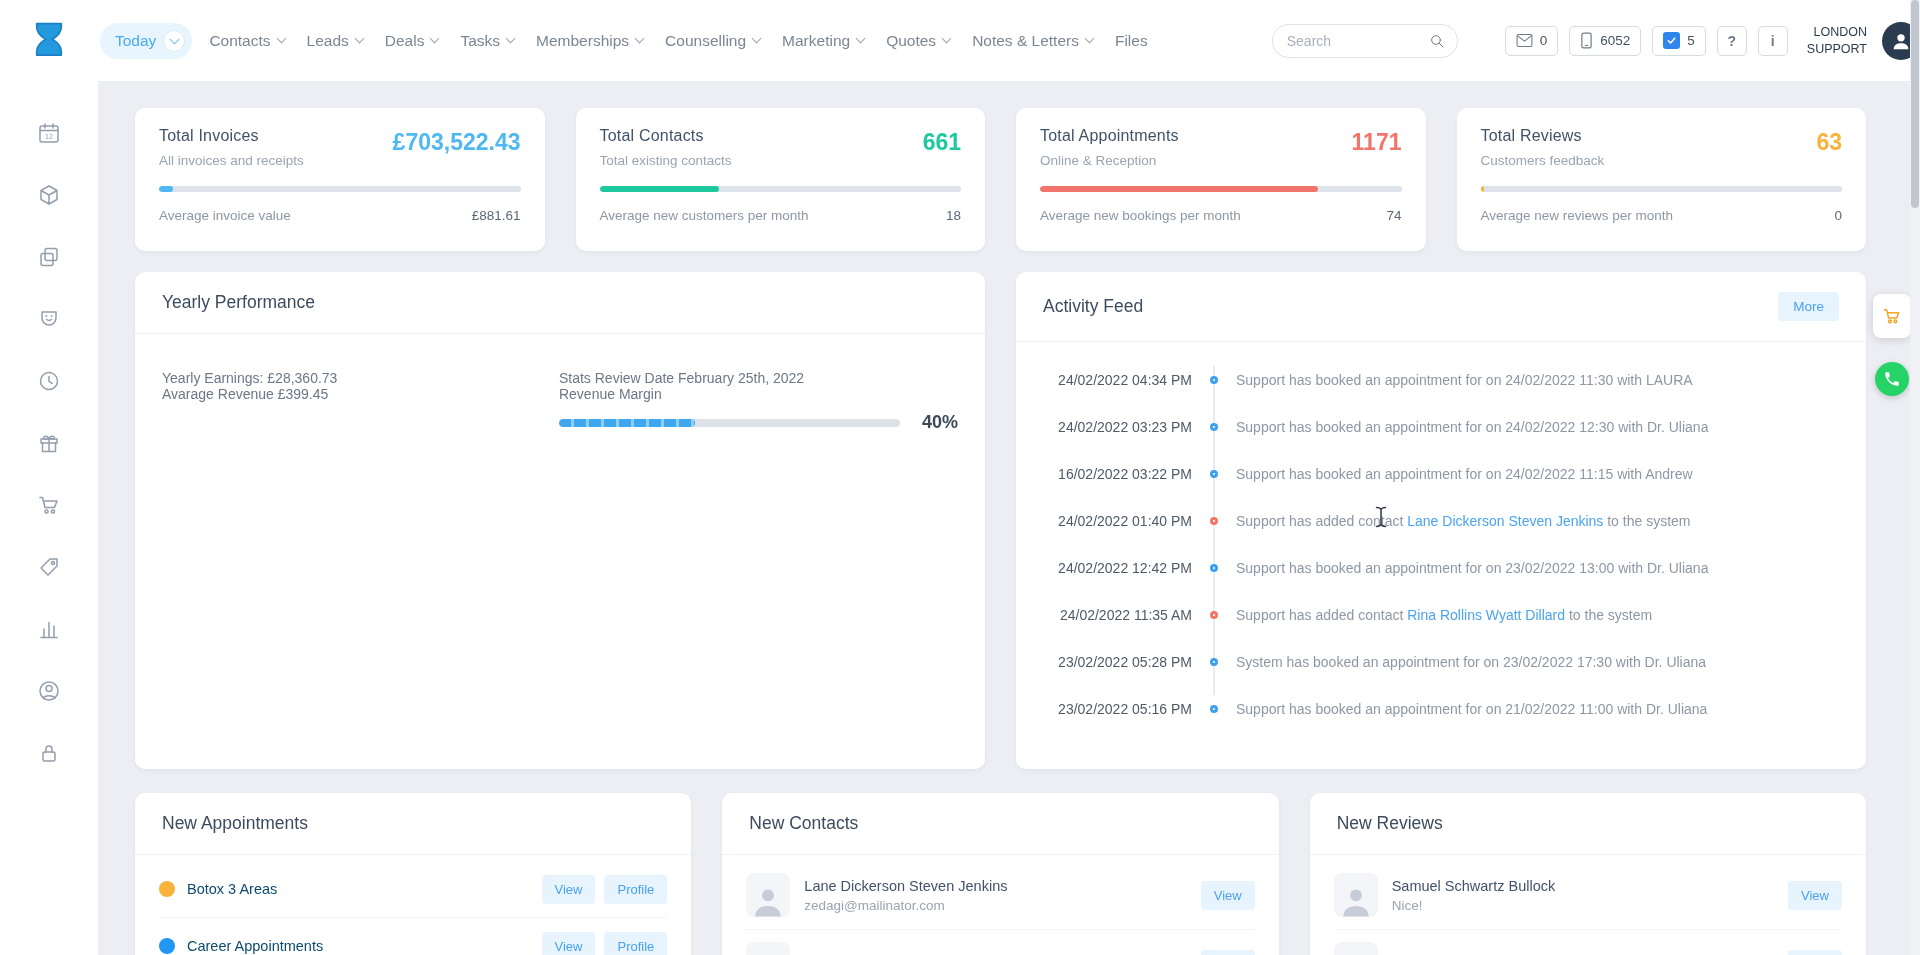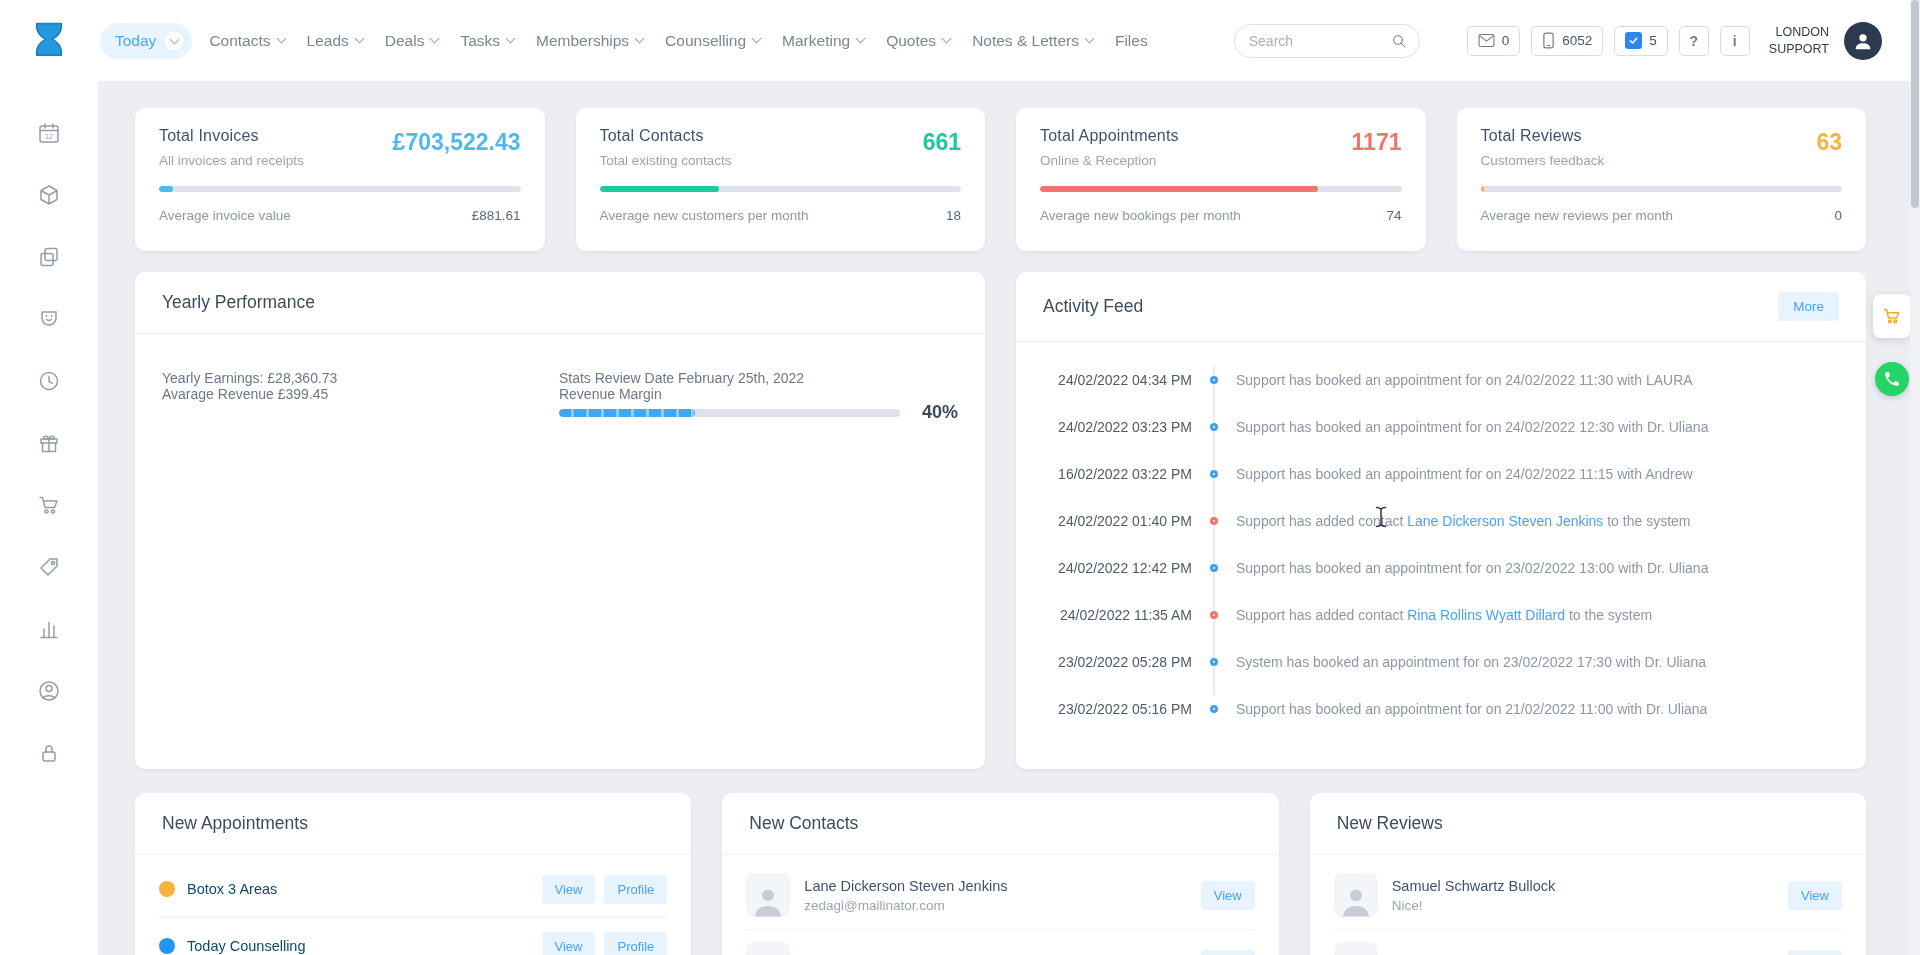--- a/index.html
+++ b/index.html
@@ -10,21 +10,21 @@
   }
   
   .topbar { position:absolute; top:0; left:0; width:1920px; height:81px; background:#fff; display:flex; align-items:center; z-index:5; }
   .logo-box { width:98px; flex:none; display:flex; align-items:center; justify-content:center; }
   .nav { display:flex; align-items:center; gap:12px; margin-left:2px; }
   .nav-item { display:flex; align-items:center; gap:7px; font-size:15.5px; color:#7b8694; cursor:pointer; text-decoration:none; padding:8px 5px; white-space:nowrap; }
   .nav-item.active { background:#e9f5fe; color:#4aa9f1; border-radius:20px; padding:7px 7px 7px 15px; }
   .chev { width:7px; height:7px; border-right:1.6px solid currentColor; border-bottom:1.6px solid currentColor; transform:rotate(45deg); display:inline-block; margin-top:-4px; opacity:.75; }
   .chev-circle { width:22px; height:22px; border-radius:50%; border:1px solid #d7ebfc; background:#fff; display:flex; align-items:center; justify-content:center; flex:none; }
   .chev-circle .chev { margin-top:-2px; }
-  .top-right { margin-left:auto; display:flex; align-items:center; gap:11px; padding-right:38px; }
+  .top-right { margin-left:auto; display:flex; align-items:center; gap:11px; }
   .search { width:186px; height:34px; border:1px solid #dde2ea; border-radius:17px; display:flex; align-items:center; padding:0 12px; margin-right:36px; background:#fff; }
   .search input { border:none; outline:none; flex:1; min-width:0; font-size:14px; color:#4c5a68; font-family:inherit; background:transparent; }
   .search input::placeholder { color:#a7b0bc; }
   .pill { height:30px; border:1px solid #d6dce4; border-radius:5px; display:flex; align-items:center; gap:7px; padding:0 10px; font-size:13.5px; color:#45525f; background:#fff; cursor:pointer; }
   .pill.sq { width:30px; padding:0; justify-content:center; color:#6e7a88; font-weight:bold; font-size:14px; }
   .check-box { width:17px; height:17px; background:#2e86ed; border-radius:3px; display:flex; align-items:center; justify-content:center; flex:none; }
   .account { font-size:12.5px; color:#2f3d4d; text-align:right; line-height:1.3; font-weight:500; margin-left:8px; }
   .avatar-btn { width:38px; height:38px; border-radius:50%; background:#2c3c50; display:flex; align-items:center; justify-content:center; margin-left:4px; border:none; cursor:pointer; flex:none; }
   
   .sidebar { position:absolute; top:81px; left:0; width:98px; bottom:0; background:#fff; display:flex; flex-direction:column; align-items:center; padding-top:30px; gap:18px; z-index:4; }
@@ -45,21 +45,21 @@
   .f-blue{background:#4fb8f2}.f-teal{background:#1ec9a0}.f-red{background:#f2756d}.f-orange{background:#f9b23c}
   .stat-foot { display:flex; justify-content:space-between; margin-top:16px; font-size:13.5px; color:#8d97a6; }
   .foot-val { color:#59687a; }
   
   .panels { display:flex; gap:31px; margin-top:21px; }
   .panel { flex:1; height:497px; }
   .panel-head { display:flex; justify-content:space-between; align-items:center; padding:20px 27px; border-bottom:1px solid #eef1f5; }
   .panel-title { font-size:17.5px; color:#3c4c5e; font-weight:500; }
   .more-btn { background:#e7f3fd; color:#4aa3f0; border:none; border-radius:4px; padding:7px 15px; font-size:13.5px; font-family:inherit; font-weight:500; cursor:pointer; }
   .perf-body { padding:36px 27px; display:grid; grid-template-columns:1fr 1fr; font-size:14px; color:#6c7787; }
-  .margin-label { margin-bottom:0; }
+  .margin-label { margin-bottom:10px; }
   .margin-row { display:flex; align-items:center; }
   .margin-track { width:341px; height:8px; background:#dde2e9; border-radius:4px; overflow:hidden; }
   .margin-fill { height:100%; border-radius:4px; background:repeating-linear-gradient(90deg,#3fa7f0 0px,#3fa7f0 12px,#8ecdf6 12px,#8ecdf6 15px); }
   .margin-pct { font-size:18px; font-weight:bold; color:#3c4a5a; margin-left:22px; }
   .feed-list { padding:14px 26px; position:relative; }
   .feed-line { position:absolute; left:197px; top:24px; height:329px; width:2px; background:#e8ebf0; }
   .feed-row { display:flex; align-items:center; height:47px; position:relative; }
   .feed-time { width:150px; text-align:right; font-size:14px; color:#4e5a68; flex:none; }
   .feed-marker { width:44px; display:flex; justify-content:center; flex:none; }
   .ring { width:8px; height:8px; border-radius:50%; border:3px solid #3f9ff0; background:#fff; display:block; }
@@ -450,21 +450,21 @@
       </div>
       <div class="list">
         <div class="appt-row">
           <span class="dot" style="background: rgb(249, 178, 60);"></span>
           <span class="appt-name">Botox 3 Areas</span>
           <button class="pill-btn">View</button>
           <button class="pill-btn">Profile</button>
         </div>
         <div class="appt-row">
           <span class="dot" style="background: rgb(33, 150, 243);"></span>
-          <span class="appt-name">Today Counselling</span>
+          <span class="appt-name">Career Appointments</span>
           <button class="pill-btn">View</button>
           <button class="pill-btn">Profile</button>
         </div>
       </div>
     </div>
 
     <div class="card bcard">
       <div class="panel-head">
         <div class="panel-title">New Contacts</div>
       </div>

